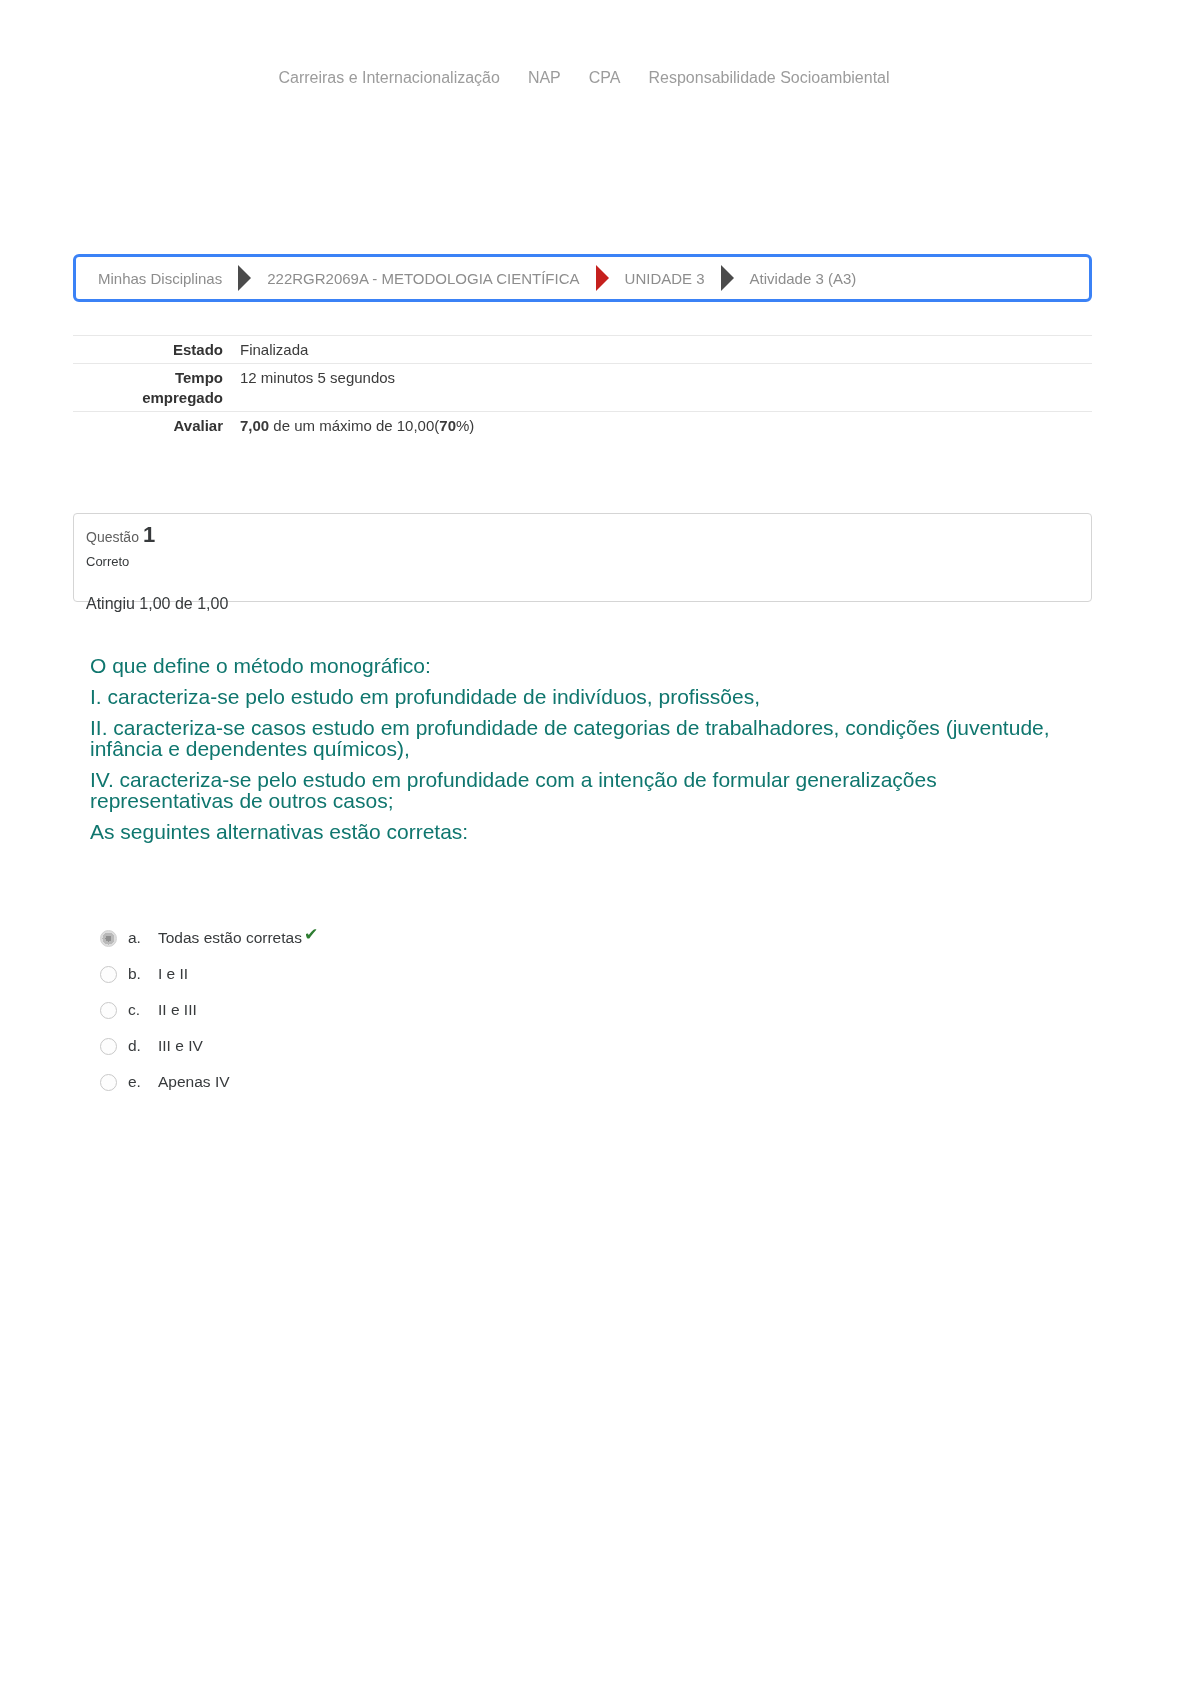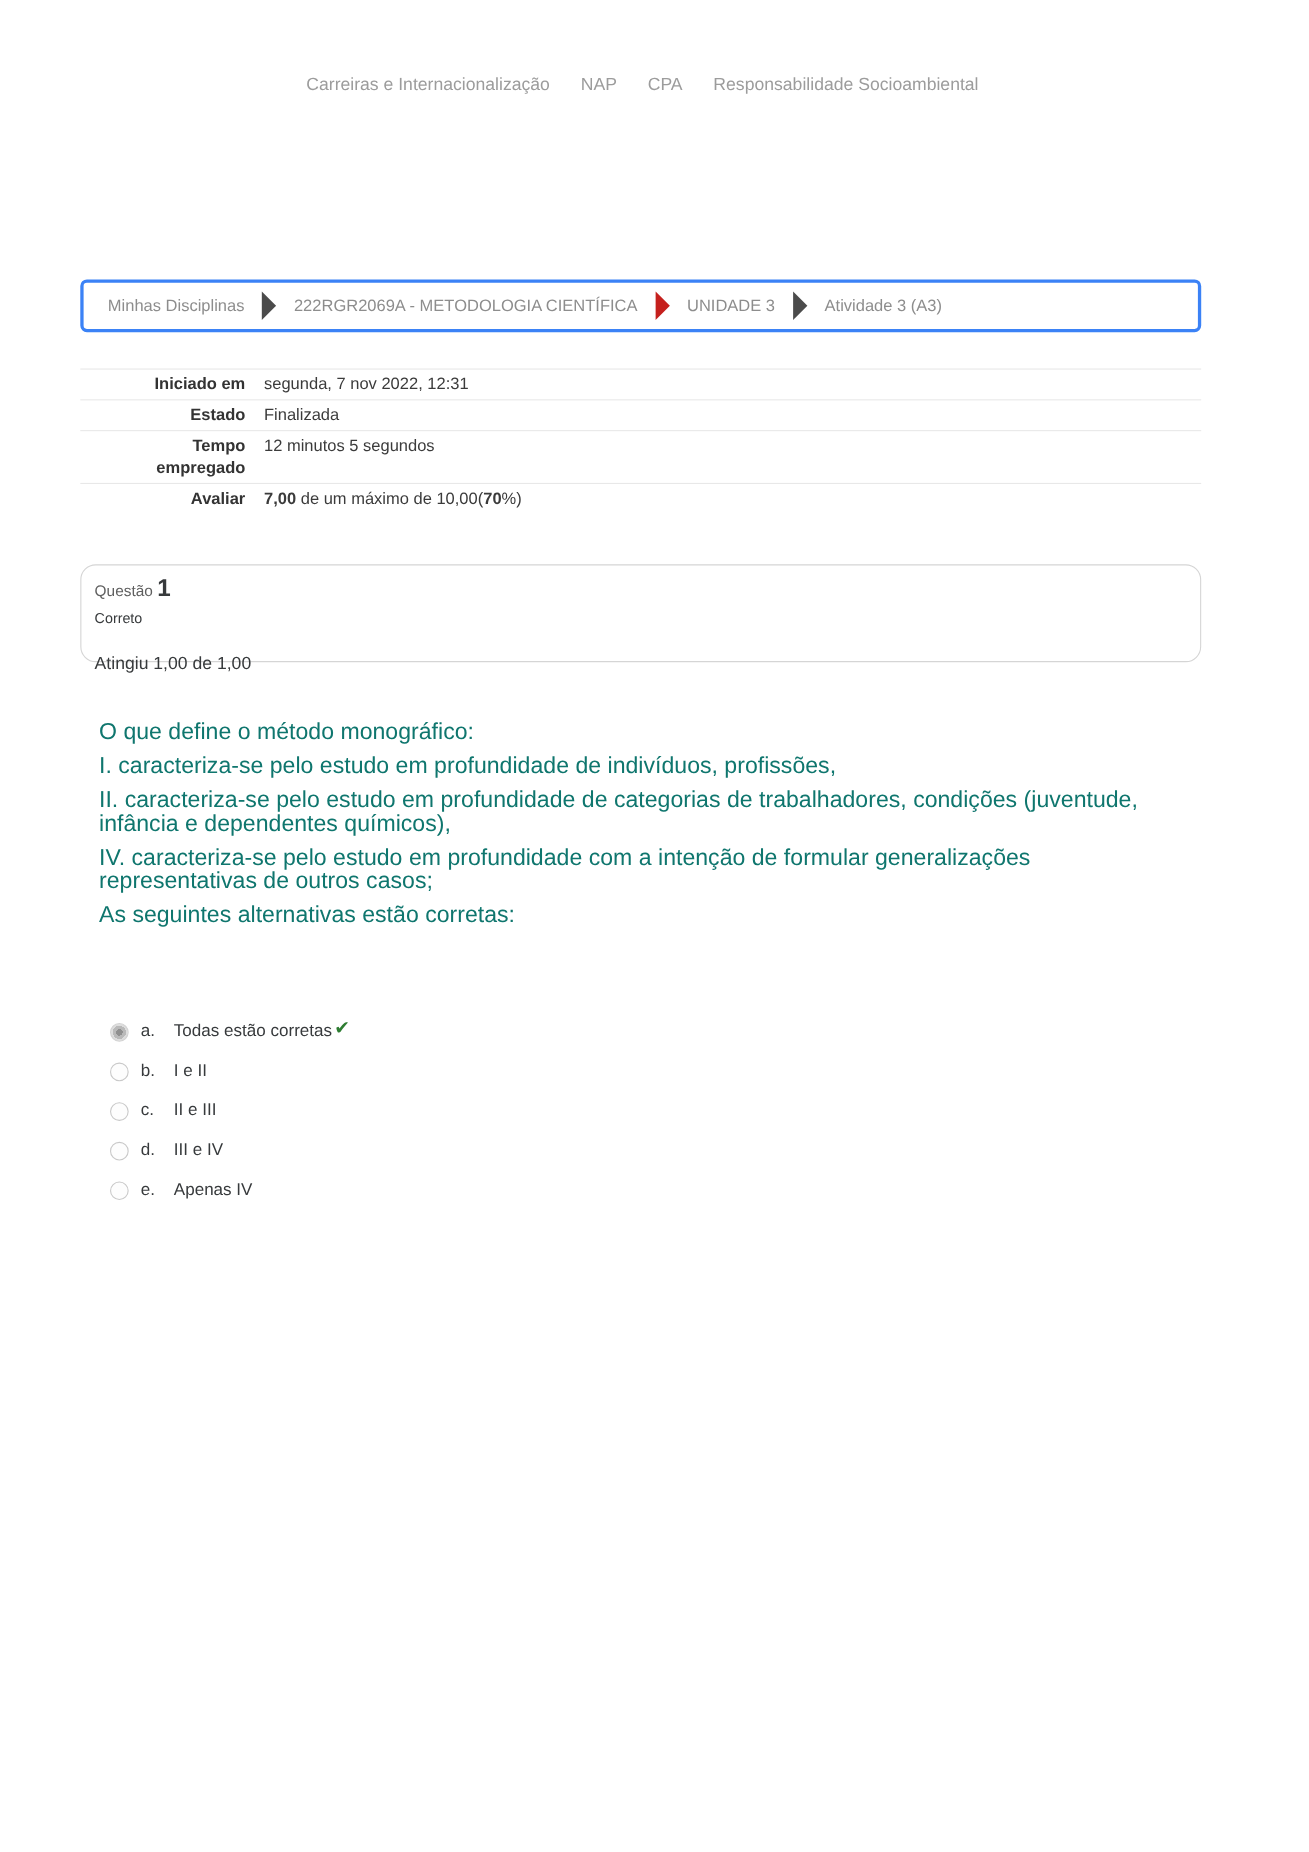--- a/index.html
+++ b/index.html
@@ -43,21 +43,21 @@
   .slabel{
     width:150px;box-sizing:border-box;padding-left:30px;
     flex-shrink:0;text-align:right;font-weight:700;color:#333333;
   }
   .svalue{padding-left:17px;}
   .bold{font-weight:700;}
 
   
   .qinfo{
     position:absolute;top:513px;left:73px;width:1019px;height:89px;
-    box-sizing:border-box;border:1px solid #d5d5d5;border-radius:14px;
+    box-sizing:border-box;border:1px solid #d5d5d5;border-radius:4px;
     padding:7px 12px;background:#ffffff;
   }
   .qnum{font-size:14px;color:#5f5f5f;line-height:28px;}
   .qnum .qn{font-size:22px;color:#373a3c;font-weight:600;margin-left:4px;}
   .qstatus{font-size:13px;color:#373a3c;margin-top:3px;}
   .qgrade{font-size:16px;color:#373a3c;margin-top:26px;}
 
   
   .qtext{
     position:absolute;top:655px;left:90px;width:985px;
@@ -98,24 +98,20 @@
     <span class="arrow dark"></span>
     <span class="crumb">222RGR2069A - METODOLOGIA CIENTÍFICA</span>
     <span class="arrow red"></span>
     <span class="crumb">UNIDADE 3</span>
     <span class="arrow dark"></span>
     <span class="crumb current">Atividade 3 (A3)</span>
   </div>
 
   <div class="summary">
     <div class="srow">
-      <div class="slabel">Iniciado em</div>
-      <div class="svalue">segunda, 7 nov 2022, 12:31</div>
-    </div>
-    <div class="srow">
       <div class="slabel">Estado</div>
       <div class="svalue">Finalizada</div>
     </div>
     <div class="srow">
       <div class="slabel">Tempo empregado</div>
       <div class="svalue">12 minutos 5 segundos</div>
     </div>
     <div class="srow">
       <div class="slabel">Avaliar</div>
       <div class="svalue"><span class="bold">7,00</span><span> de um máximo de 10,00(</span><span class="bold">70</span><span>%)</span></div>
@@ -126,21 +122,21 @@
     <div class="qnum">
       <span>Questão</span><span class="qn">1</span>
     </div>
     <div class="qstatus">Correto</div>
     <div class="qgrade">Atingiu 1,00 de 1,00</div>
   </div>
 
   <div class="qtext">
     <p>O que define o método monográfico:</p>
     <p>I. caracteriza-se pelo estudo em profundidade de indivíduos, profissões,</p>
-    <p>II. caracteriza-se pelo estudo em profundidade de categorias de trabalhadores, condições (juventude, infância e dependentes químicos),</p>
+    <p>II. caracteriza-se casos estudo em profundidade de categorias de trabalhadores, condições (juventude, infância e dependentes químicos),</p>
     <p>IV. caracteriza-se pelo estudo em profundidade com a intenção de formular generalizações representativas de outros casos;</p>
     <p>As seguintes alternativas estão corretas:</p>
   </div>
 
   <div class="options">
     <div class="option">
       <span class="radio selected"></span>
       <span class="letter">a.</span>
       <span class="otext">Todas estão corretas</span>
       <span class="check">✔</span>

